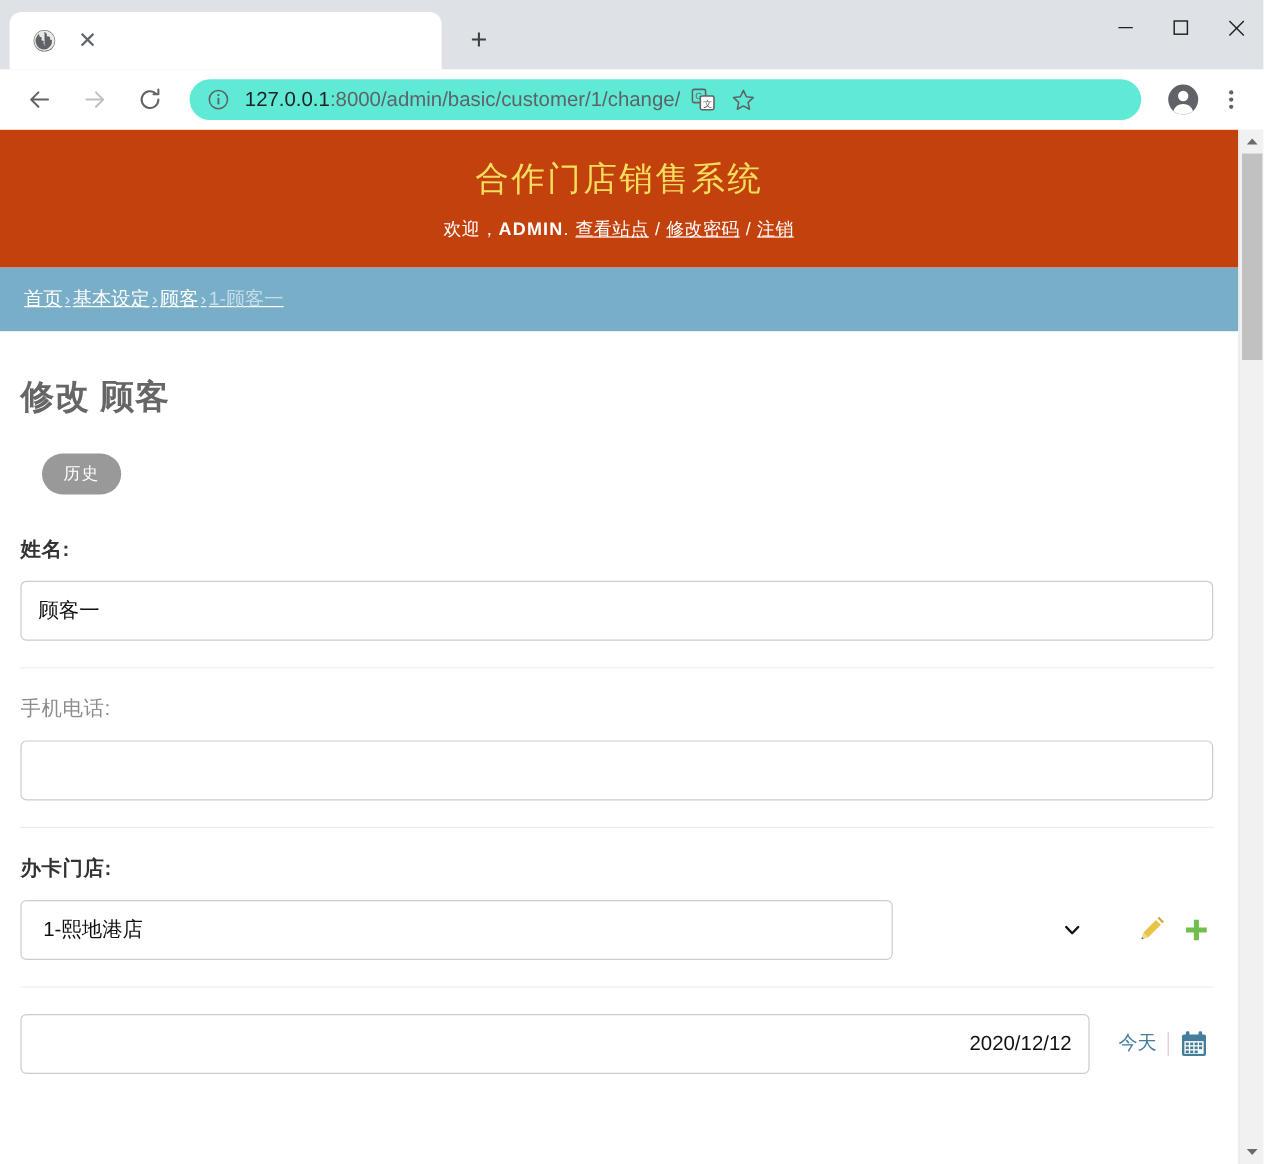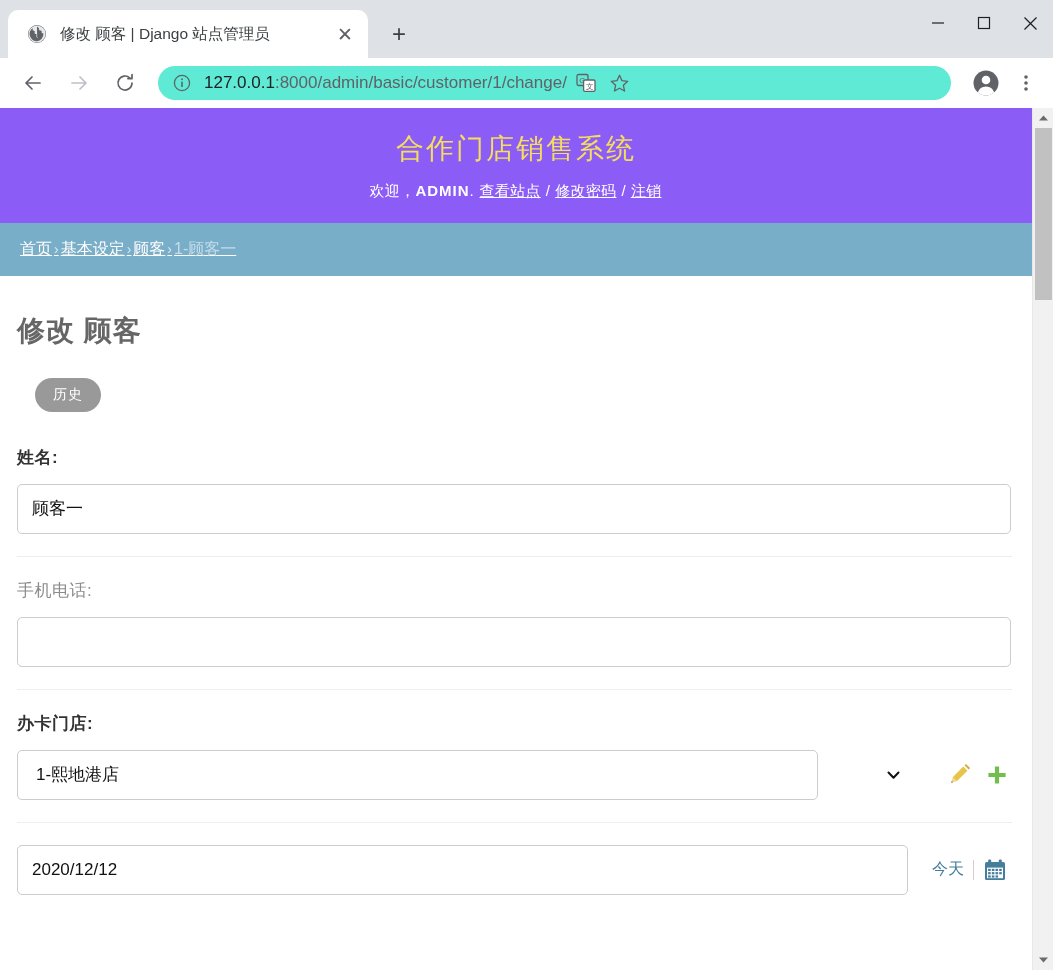--- a/index.html
+++ b/index.html
@@ -101,21 +101,21 @@
     width: 1053px; height: 862px;
     background: #fff; overflow: hidden;
   }
   .page {
     position: absolute; left: 0; top: 0;
     width: 1032px; height: 862px; background: #fff;
   }
 
   
   .dj-header {
-    background: #8b5cf6; color: #fff;
+    background: #c2410c; color: #fff;
     padding: 24px 40px 22px;
     text-align: center;
   }
   .dj-branding {
     font-size: 28px; color: #f5dd5d; font-weight: 400;
     letter-spacing: 2px; line-height: 1.2;
   }
   .dj-usertools {
     margin-top: 16px; font-size: 15px; color: #fff;
     letter-spacing: 0.3px;
@@ -155,24 +155,24 @@
   }
   .fr-label.optional { font-weight: normal; color: #8c8c8c; }
   .fr-control { display: flex; align-items: center; }
   .txt-input {
     width: 994px; height: 50px;
     border: 1px solid #ccc; border-radius: 5px;
     background: #fff; font-size: 17px; color: #111;
     padding: 0 14px; font-family: inherit;
     outline: none;
   }
-  .txt-input.date { width: 891px; }
+  .txt-input.date { width: 891px; text-align: right; }
   .sel-wrap { position: relative; width: 911px; height: 50px; }
   .sel-input {
-    width: 801px; height: 50px;
+    width: 727px; height: 50px;
     border: 1px solid #ccc; border-radius: 5px;
     background: #fff; font-size: 17px; color: #111;
     padding: 0 40px 0 18px;
     -webkit-appearance: none; appearance: none;
     font-family: inherit; outline: none;
   }
   .sel-chevron {
     position: absolute; right: 16px; top: 50%;
     transform: translateY(-50%); pointer-events: none;
     color: #111; display: flex; align-items: center;
@@ -217,21 +217,20 @@
 <div class="browser">
 
   <div class="titlebar">
     <div class="tab">
       <span class="tab-favicon">
         <svg width="20" height="20" viewBox="0 0 20 20">
           <circle cx="10" cy="10" r="9" fill="#5f6368"></circle>
           <path d="M10 1.4a8.6 8.6 0 0 0 0 17.2 8.6 8.6 0 0 0 0-17.2zm0 1.3c.9 0 1.3 1 1.9 1.6.5.6-.2 1.3.4 1.9.7.6 1.7.1 2.3.7.5.5-.3 1.5.2 2.1.4.4 1.2.2 1.6.7A7.3 7.3 0 0 1 10 17.3a7.3 7.3 0 0 1-5.6-12 7.2 7.2 0 0 1 1.2-1c.5.5-.2 1.3.2 1.9.5.7 1.6.4 2 1.2.3.7-.6 1.5-.1 2.1.5.6 1.6.2 1.9.9.3.7-.8 1.4-.3 2 .4.5 1.4.2 1.5.9.1.6-.9 1-.6 1.6" fill="#fff" opacity="0.85"></path>
         </svg>
       </span>
-      <span class="tab-title">修改 顾客 | Django 站点管理员</span>
       <span class="tab-close">✕</span>
     </div>
     <div class="newtab">+</div>
 
     <div class="wincontrols">
       <div class="wc">
         <svg width="14" height="14" viewBox="0 0 14 14">
             <line x1="1" y1="7" x2="13" y2="7" stroke="#202124" stroke-width="1.2"></line>
           </svg>
       </div>

